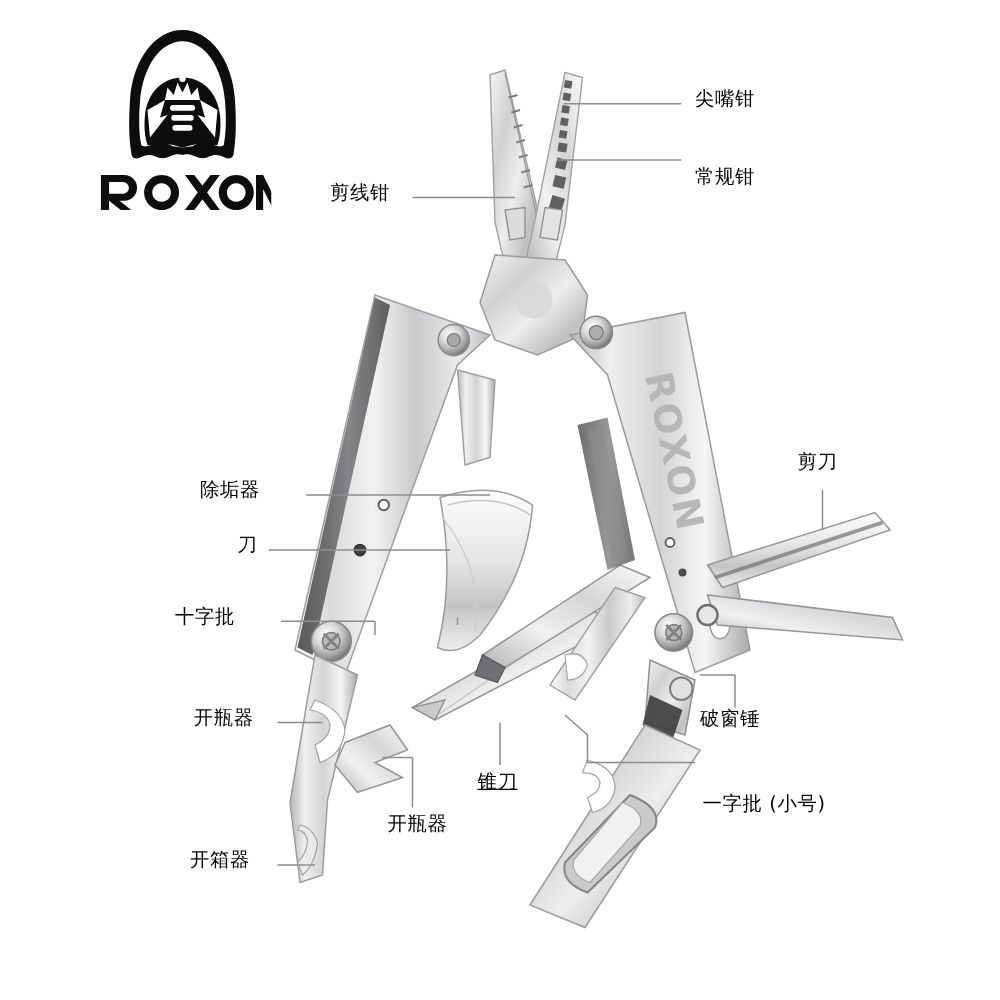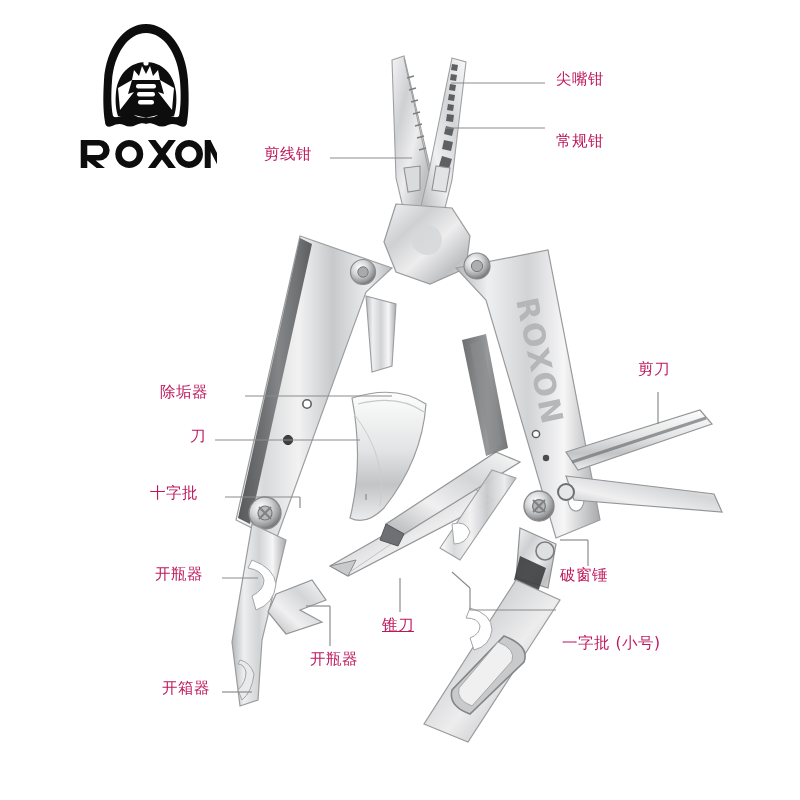--- a/index.html
+++ b/index.html
@@ -7,21 +7,21 @@
     width:800px;height:800px;
     background:#ffffff;
     font-family:"DejaVu Sans","Liberation Sans",sans-serif;
     overflow:hidden;
     position:relative;
   }
   #stage{position:absolute;left:0;top:0;width:800px;height:800px;}
   .layer{position:absolute;left:0;top:0;width:800px;height:800px;}
   .label{
     position:absolute;
-    color:#be185d;
+    color:#000000;
     font-size:15.5px;
     line-height:1;
     white-space:nowrap;
     letter-spacing:0.5px;
   }
   .logo-wrap{position:absolute;left:72px;top:22px;width:150px;height:150px;}
   .logo-mark{position:absolute;left:22px;top:0;width:104px;height:112px;}
   .logo-text{position:absolute;left:0;top:116px;width:150px;text-align:center;}
   .logo-text svg{display:block;margin:0 auto;}
 </style>
@@ -290,25 +290,25 @@
   <div class="label" style="left:556px;top:134px;">常规钳</div>
 
   <div class="label" style="left:264px;top:147px;">剪线钳</div>
 
   <div class="label" style="left:638px;top:362px;">剪刀</div>
 
   <div class="label" style="left:160px;top:385px;">除垢器</div>
 
   <div class="label" style="left:190px;top:429px;">刀</div>
 
-  <div class="label" style="left:150px;top:486px;">十字批</div>
+  <div class="label" style="left:140px;top:486px;">十字批</div>
 
   <div class="label" style="left:155px;top:567px;">开瓶器</div>
 
-  <div class="label" style="left:162px;top:681px;text-align:right;">开箱器</div>
+  <div class="label" style="left:152px;top:681px;text-align:right;">开箱器</div>
 
   <div class="label" style="left:310px;top:652px;">开瓶器</div>
 
   <div class="label" style="left:382px;top:618px;text-decoration:underline;">锥刀</div>
 
   <div class="label" style="left:560px;top:568px;text-align:right;">破窗锤</div>
 
   <div class="label" style="left:562px;top:604px;margin-top:32px;">一字批 (小号)</div>
 
 </div>

